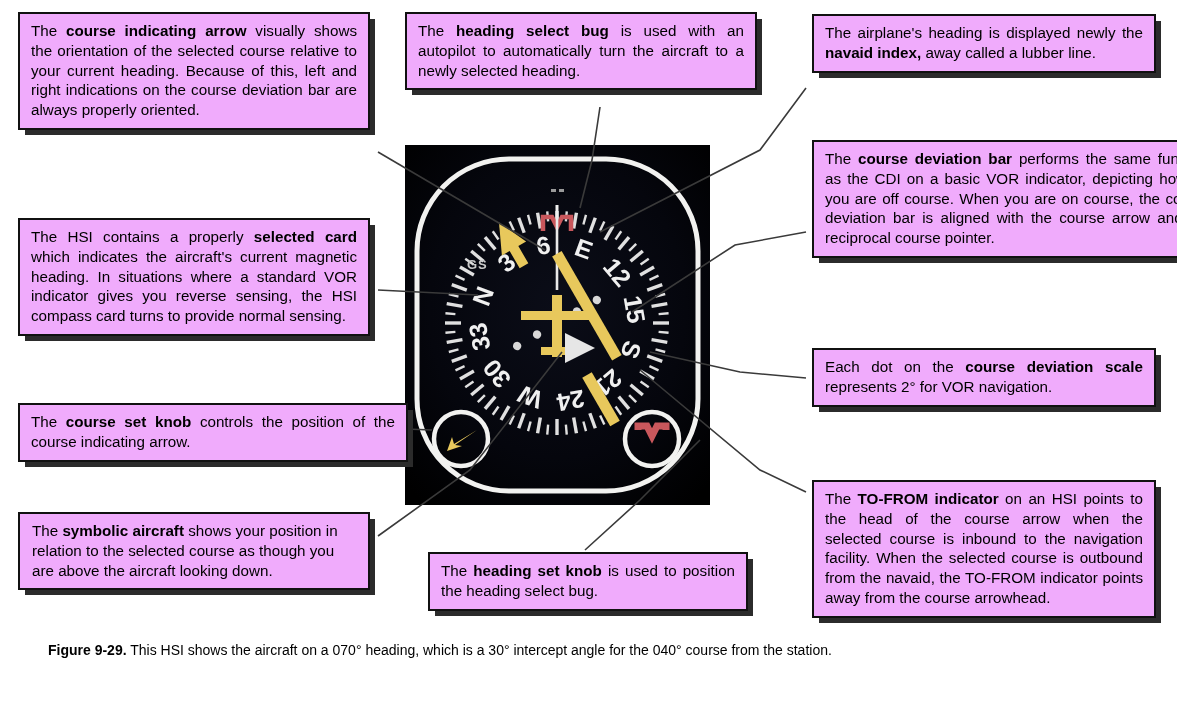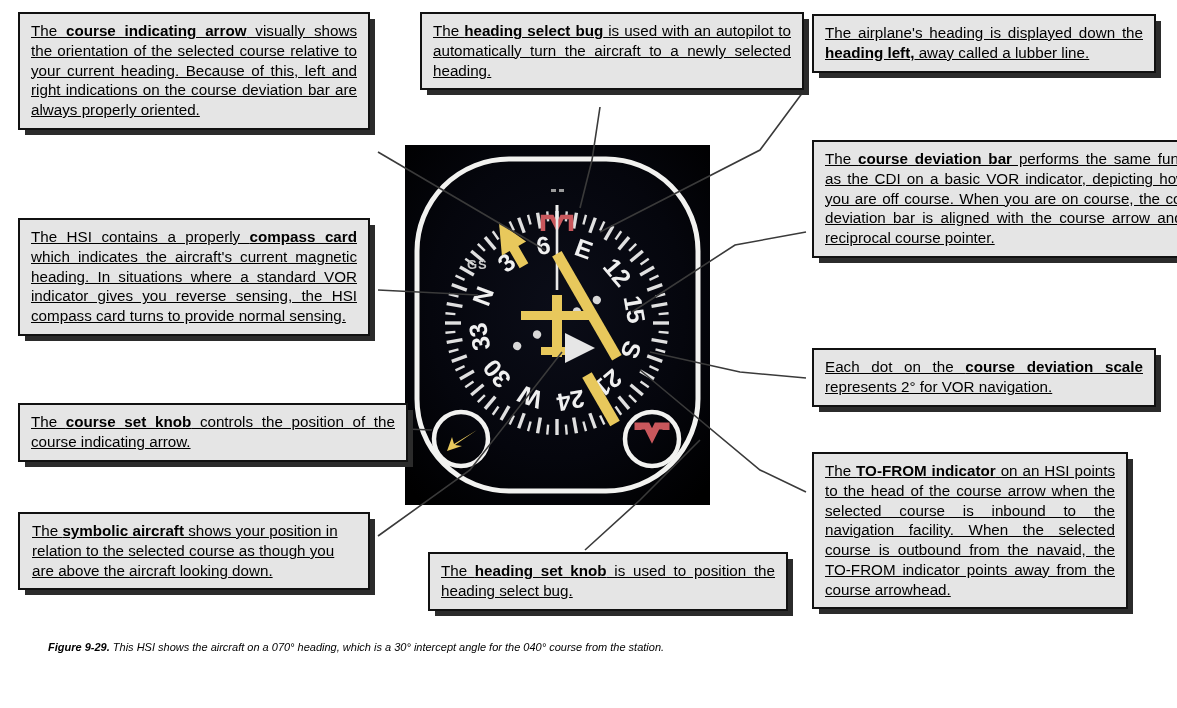--- a/index.html
+++ b/index.html
@@ -10,46 +10,45 @@
   body {
     width: 1177px; height: 708px;
     position: relative;
     font-family: "Liberation Sans", sans-serif;
     overflow: hidden;
   }
 
   
   .callout {
     position: absolute;
-    background: #e5e5e5;
+    background: #f0abfc;
     border: 2px solid #111;
     box-shadow: 6px 6px 0 -1px #2b2b2b;
     padding: 7px 11px 8px 11px;
     font-size: 15.2px;
     line-height: 1.30;
     color: #000;
     text-align: justify;
     z-index: 5;
-    text-decoration: underline;
   }
   .callout p { margin: 0; }
   .callout b { font-weight: bold; }
   .callout.last-left p:last-child { text-align: left; }
 
   
   #c-course-arrow   { left: 18px;  top: 12px;  width: 352px; }
-  #c-heading-bug    { left: 420px; top: 12px;  width: 384px; }
+  #c-heading-bug    { left: 405px; top: 12px;  width: 352px; }
   #c-heading-index  { left: 812px; top: 14px;  width: 344px; }
   #c-cdi-bar        { left: 812px; top: 140px; width: 412px; }
   #c-compass-card   { left: 18px;  top: 218px; width: 352px; }
   #c-cd-scale       { left: 812px; top: 348px; width: 344px; }
   #c-course-knob    { left: 18px;  top: 403px; width: 390px; }
-  #c-to-from        { left: 812px; top: 452px; width: 316px; }
+  #c-to-from        { left: 812px; top: 480px; width: 344px; }
   #c-symbolic-acft  { left: 18px;  top: 512px; width: 352px; padding-left: 12px; }
-  #c-heading-knob   { left: 428px; top: 552px; width: 360px; }
+  #c-heading-knob   { left: 428px; top: 552px; width: 320px; }
 
   
   #leaders {
     position: absolute; left: 0; top: 0;
     width: 1177px; height: 708px;
     z-index: 3;
     pointer-events: none;
   }
 
   
@@ -59,49 +58,48 @@
     width: 305px; height: 360px;
     z-index: 1;
     background: #000;
   }
 
   
   #caption {
     position: absolute;
     left: 48px; top: 640px;
     width: 1090px;
-    font-size: 11px;
+    font-size: 14px;
     line-height: 1.45;
     color: #000;
     z-index: 5;
-    font-style: italic;
   }
   #caption .figlabel { font-weight: bold; }
 </style>
 </head>
 <body>
 
 <div class="callout" id="c-course-arrow">
   <p><span>The </span><b>course indicating arrow</b><span> visually shows the orientation of the selected course relative to your current heading. Because of this, left and right indications on the course deviation bar are always properly oriented.</span></p>
 </div>
 
 <div class="callout" id="c-heading-bug">
   <p><span>The </span><b>heading select bug</b><span> is used with an autopilot to automatically turn the aircraft to a newly selected heading.</span></p>
 </div>
 
 <div class="callout" id="c-heading-index">
-  <p><span>The airplane's heading is displayed down the </span><b>heading left,</b><span> away called a lubber line.</span></p>
+  <p><span>The airplane's heading is displayed newly the </span><b>navaid index,</b><span> away called a lubber line.</span></p>
 </div>
 
 <div class="callout" id="c-cdi-bar">
   <p><span>The </span><b>course deviation bar</b><span> performs the same function as the CDI on a basic VOR indicator, depicting how far you are off course. When you are on course, the course deviation bar is aligned with the course arrow and the reciprocal course pointer.</span></p>
 </div>
 
 <div class="callout" id="c-compass-card">
-  <p><span>The HSI contains a properly </span><b>compass card</b><span> which indicates the aircraft's current magnetic heading. In situations where a standard VOR indicator gives you reverse sensing, the HSI compass card turns to provide normal sensing.</span></p>
+  <p><span>The HSI contains a properly </span><b>selected card</b><span> which indicates the aircraft's current magnetic heading. In situations where a standard VOR indicator gives you reverse sensing, the HSI compass card turns to provide normal sensing.</span></p>
 </div>
 
 <div class="callout" id="c-cd-scale">
   <p><span>Each dot on the </span><b>course deviation scale</b><span> represents 2° for VOR navigation.</span></p>
 </div>
 
 <div class="callout" id="c-course-knob">
   <p><span>The </span><b>course set knob</b><span> controls the position of the course indicating arrow.</span></p>
 </div>
 

